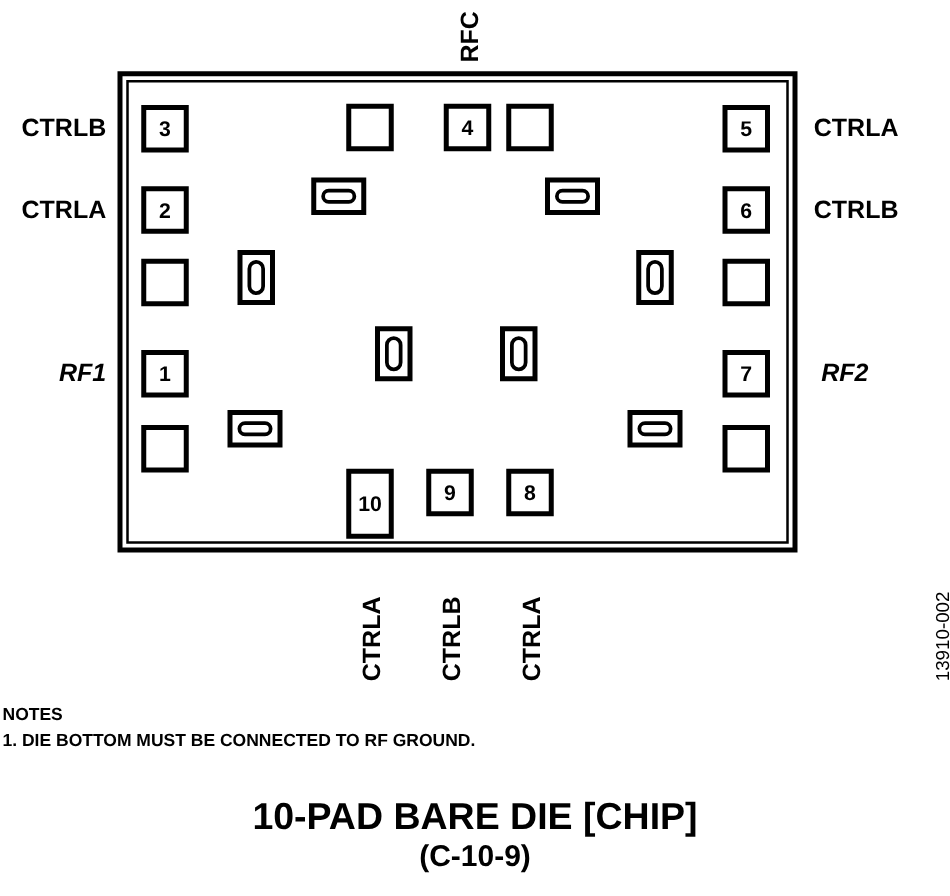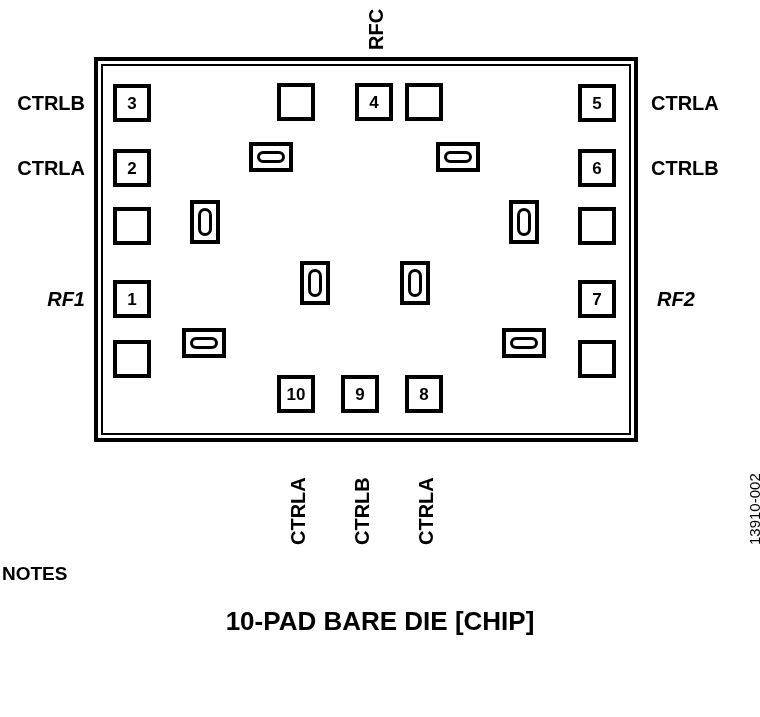--- a/index.html
+++ b/index.html
@@ -101,38 +101,38 @@
   .lbl.rot {
     transform-origin: 0 0;
     transform: rotate(-90deg);
   }
 
   
   .notes {
     position: absolute;
     left: 2px;
     font-weight: bold;
-    font-size: 19px;
+    font-size: 14px;
     line-height: 1.18;
     white-space: nowrap;
   }
   #notes-head { top: 563px; }
   #notes-line1 { top: 584px; }
 
   .title {
     position: absolute;
     width: 760px;
     left: 0;
     text-align: center;
     font-weight: bold;
     white-space: nowrap;
   }
   #title-main {
-    top: 606px;
-    font-size: 26px;
+    top: 637px;
+    font-size: 30px;
     text-align: center;
   }
   #title-sub {
     top: 672px;
     font-size: 24px;
   }
 
   #doc-code {
     position: absolute;
     left: 746px;
@@ -189,21 +189,21 @@
   <div class="pad" style="left:277px; top:83px; width:38px; height:38px;">
     <span></span>
   </div>
   <div class="pad" style="left:355px; top:83px; width:38px; height:38px;">
     <span>4</span>
   </div>
   <div class="pad" style="left:405px; top:83px; width:38px; height:38px;">
     <span></span>
   </div>
 
-  <div class="pad" style="left:277px; top:375px; width:38px; height:38px;">
+  <div class="pad" style="left:277px; top:375px; width:38px; height:56px;">
     <span>10</span>
   </div>
   <div class="pad" style="left:341px; top:375px; width:38px; height:38px;">
     <span>9</span>
   </div>
   <div class="pad" style="left:405px; top:375px; width:38px; height:38px;">
     <span>8</span>
   </div>
 
   <div class="bump h" style="left:249px; top:142px; width:44px; height:30px;">
@@ -242,18 +242,20 @@
   <div class="lbl" style="left:651px; top:158px;">CTRLB</div>
   <div class="lbl" style="left:657px; top:289px;font-style:italic;">RF2</div>
 
   <div class="lbl rot" style="left:366px; top:50px;">RFC</div>
 
   <div class="lbl rot" style="left:288px; top:545px;">CTRLA</div>
   <div class="lbl rot" style="left:352px; top:545px;">CTRLB</div>
   <div class="lbl rot" style="left:416px; top:545px;">CTRLA</div>
 
   <div class="notes" id="notes-head">NOTES</div>
+  <div class="notes" id="notes-line1">1. DIE BOTTOM MUST BE CONNECTED TO RF GROUND.</div>
 
   <div class="title" id="title-main">10-PAD BARE DIE [CHIP]</div>
+  <div class="title" id="title-sub">(C-10-9)</div>
 
   <div id="doc-code">13910-002</div>
 
 </div>
 
 </body></html>

